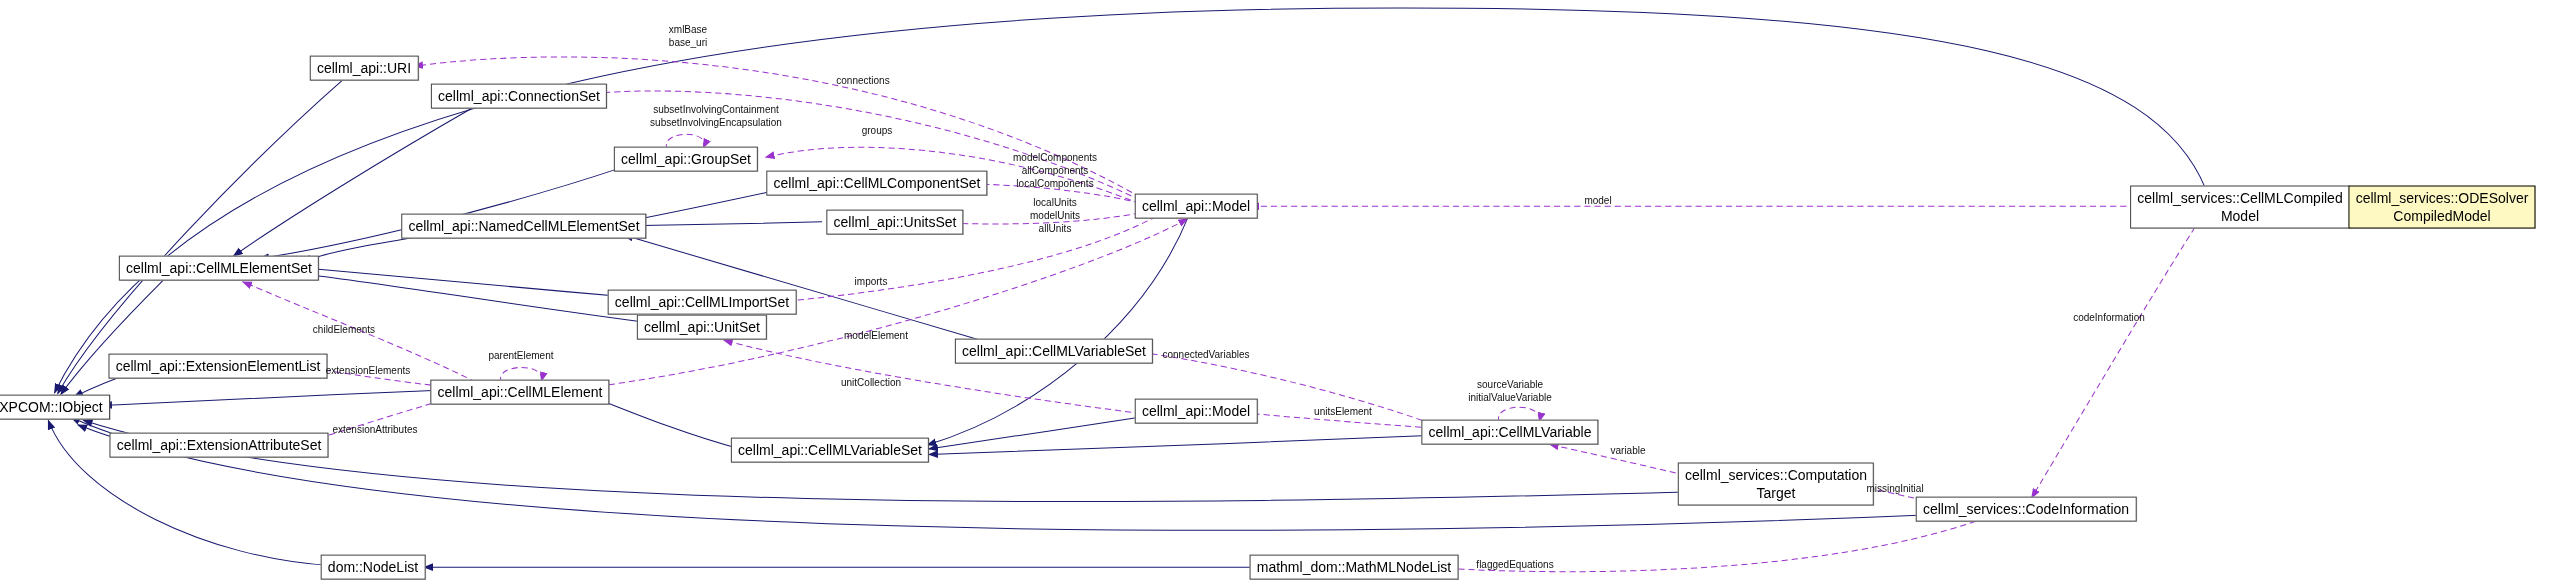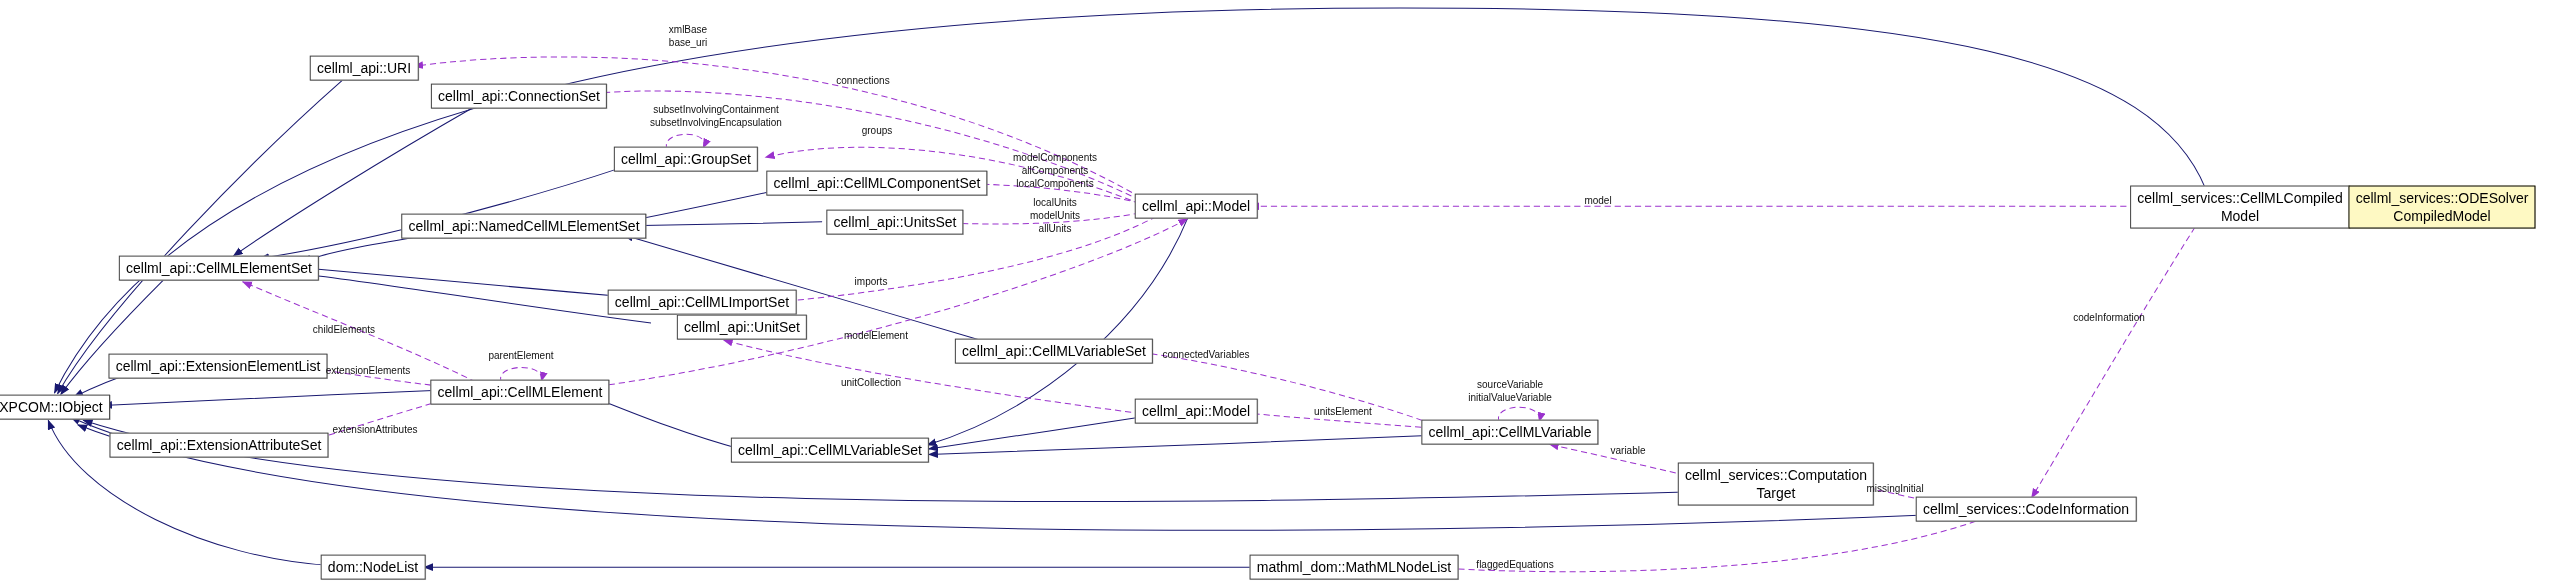--- a/index.html
+++ b/index.html
@@ -94,21 +94,21 @@
       <div class="node" style="left: 51px; top: 407px;">XPCOM::IObject</div>
       <div class="node" style="left: 364px; top: 68px;">cellml_api::URI</div>
       <div class="node" style="left: 519px; top: 96px;">cellml_api::ConnectionSet</div>
       <div class="node" style="left: 686px; top: 159px;">cellml_api::GroupSet</div>
       <div class="node" style="left: 877px; top: 183px;">cellml_api::CellMLComponentSet</div>
       <div class="node" style="left: 524px; top: 226px;">cellml_api::NamedCellMLElementSet</div>
       <div class="node" style="left: 877px; top: 222px; margin-left: 18px;">cellml_api::UnitsSet</div>
       <div class="node" style="left: 1196px; top: 206px; text-align: right;">cellml_api::Model</div>
       <div class="node" style="left: 219px; top: 268px;">cellml_api::CellMLElementSet</div>
       <div class="node" style="left: 702px; top: 302px;">cellml_api::CellMLImportSet</div>
-      <div class="node" style="left: 702px; top: 327px; margin-left: 40px;">cellml_api::UnitSet</div>
+      <div class="node" style="left: 702px; top: 327px;">cellml_api::UnitSet</div>
       <div class="node" style="left: 1054px; top: 351px;">cellml_api::CellMLVariableSet</div>
       <div class="node" style="left: 218px; top: 366px;">cellml_api::ExtensionElementList</div>
       <div class="node" style="left: 520px; top: 392px;">cellml_api::CellMLElement</div>
       <div class="node" style="left: 219px; top: 445px;">cellml_api::ExtensionAttributeSet</div>
       <div class="node" style="left: 830px; top: 450px;">cellml_api::CellMLVariableSet</div>
       <div class="node" style="left: 1196px; top: 411px;">cellml_api::Model</div>
       <div class="node" style="left: 1510px; top: 432px;">cellml_api::CellMLVariable</div>
       <div class="node" style="left: 1776px; top: 484px;">cellml_services::Computation
 Target</div>
       <div class="node" style="left: 2026px; top: 509px;">cellml_services::CodeInformation</div>

